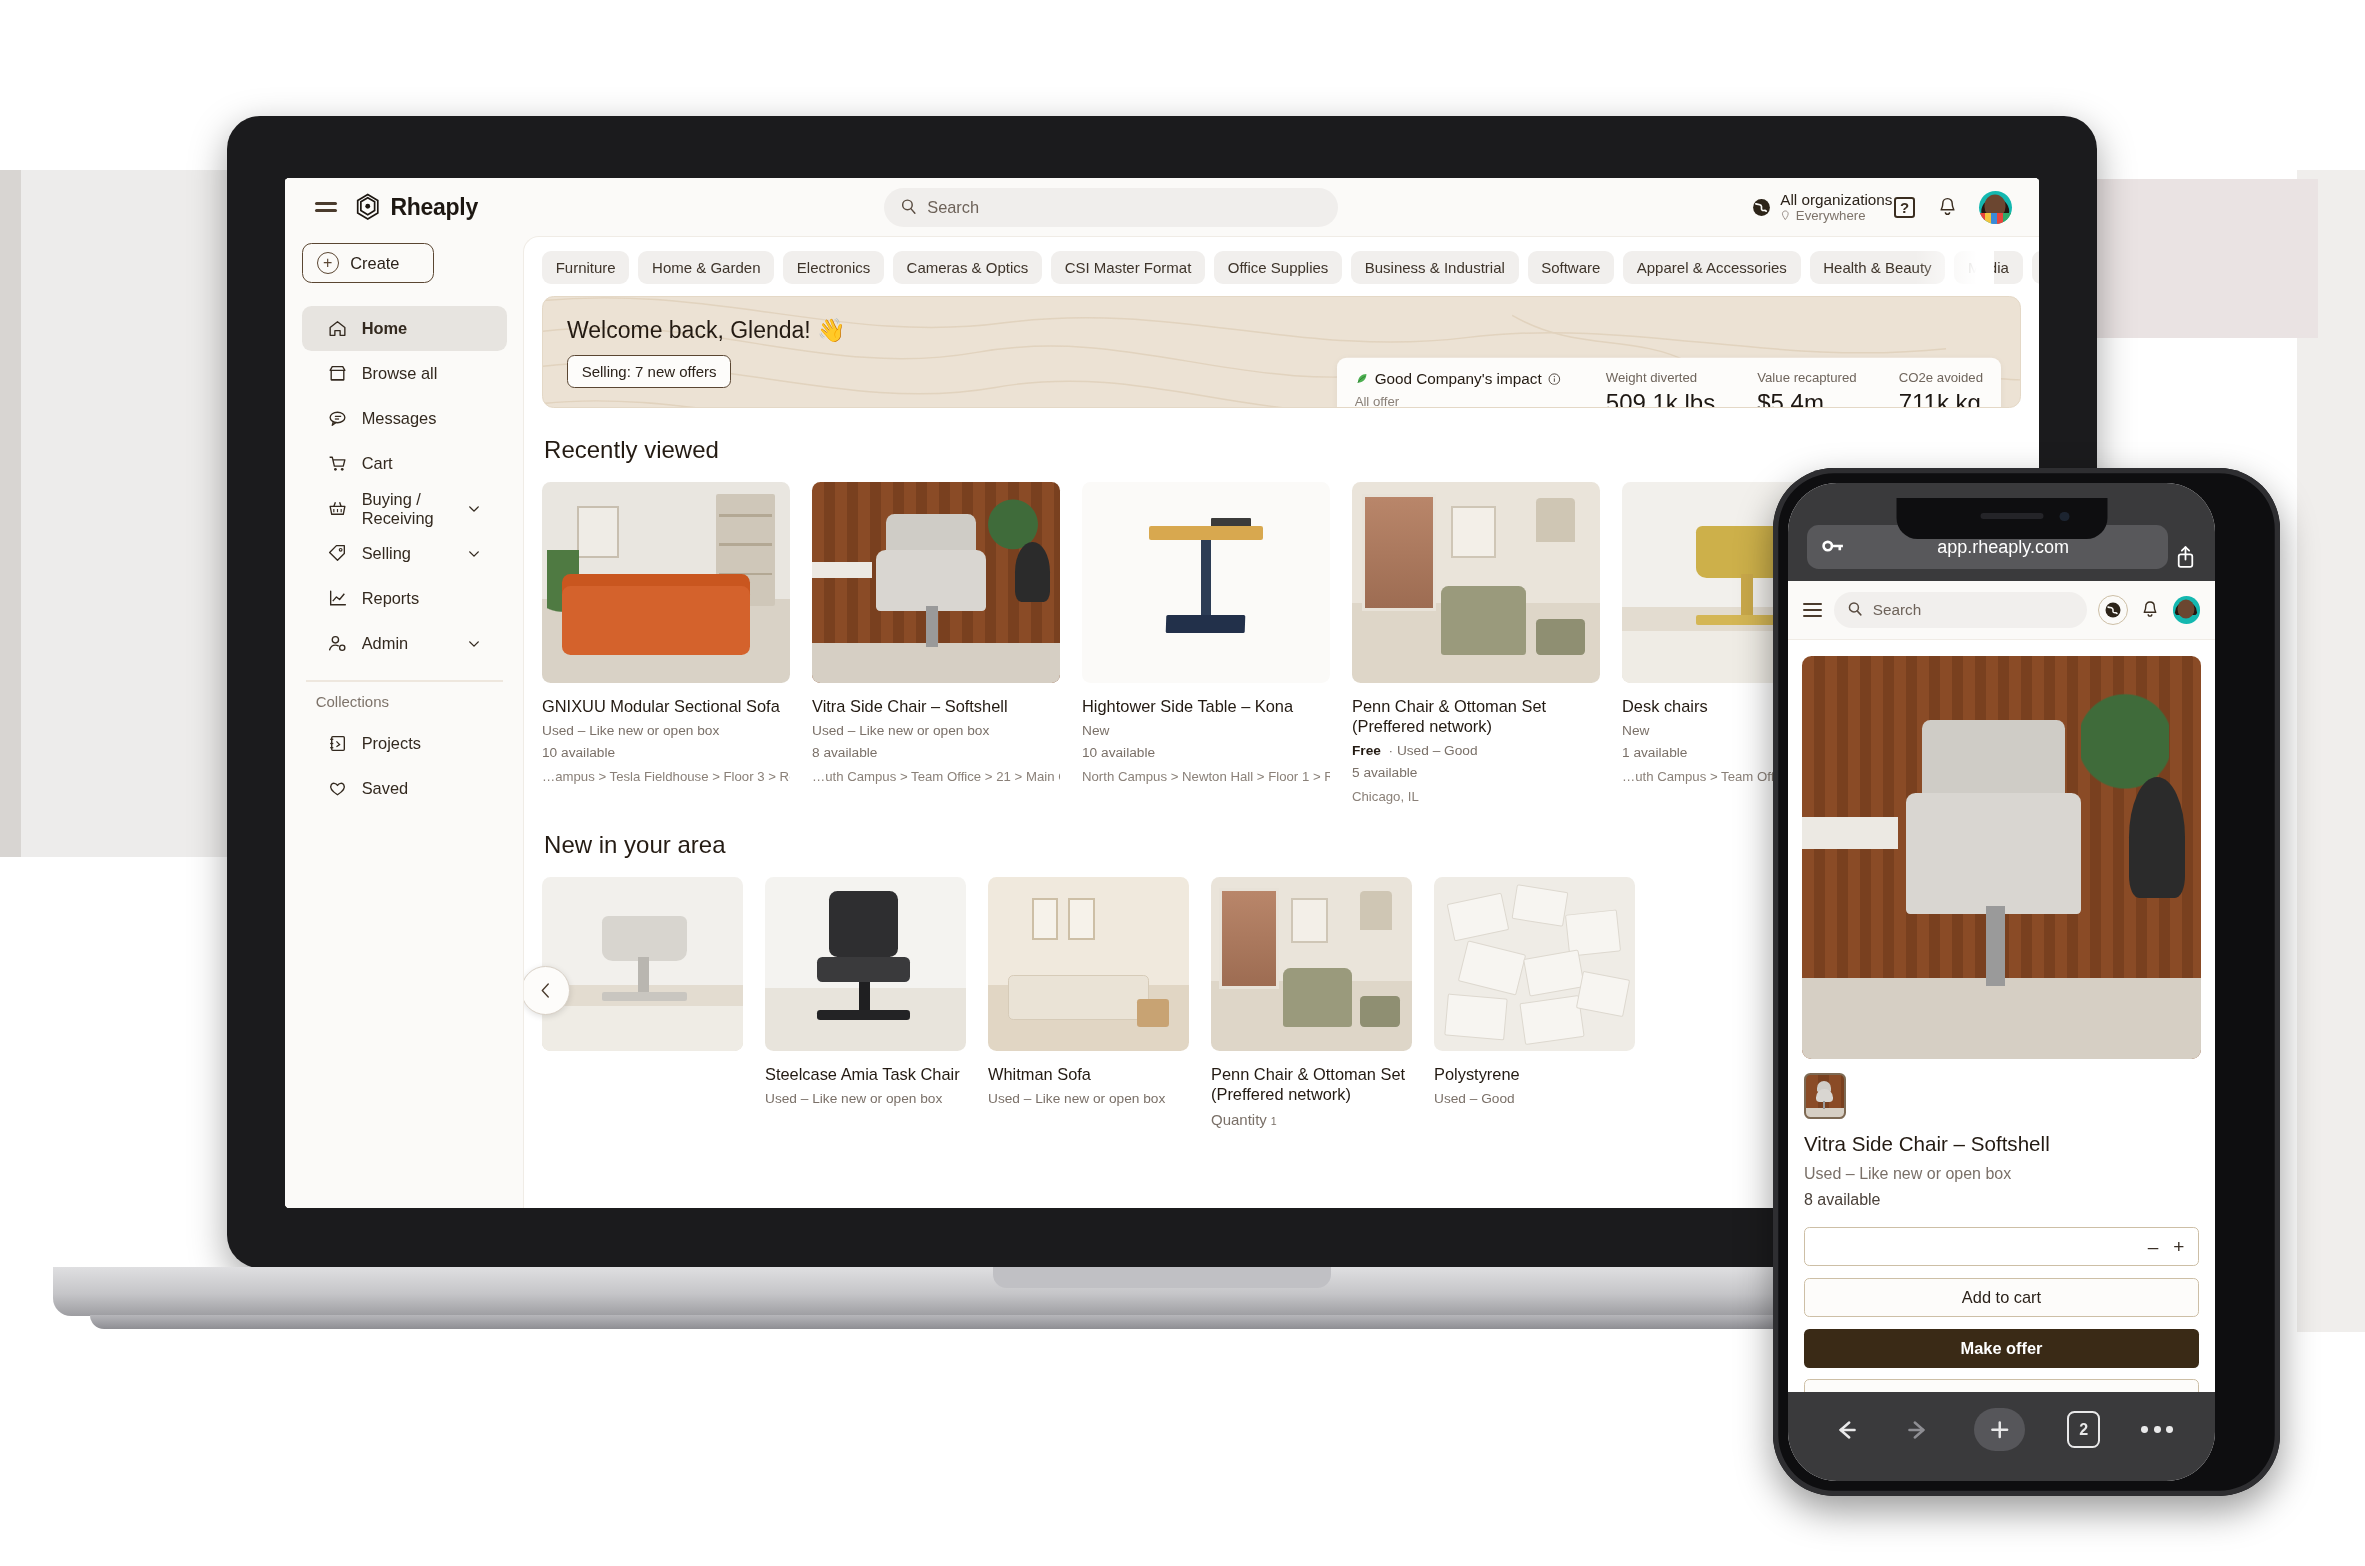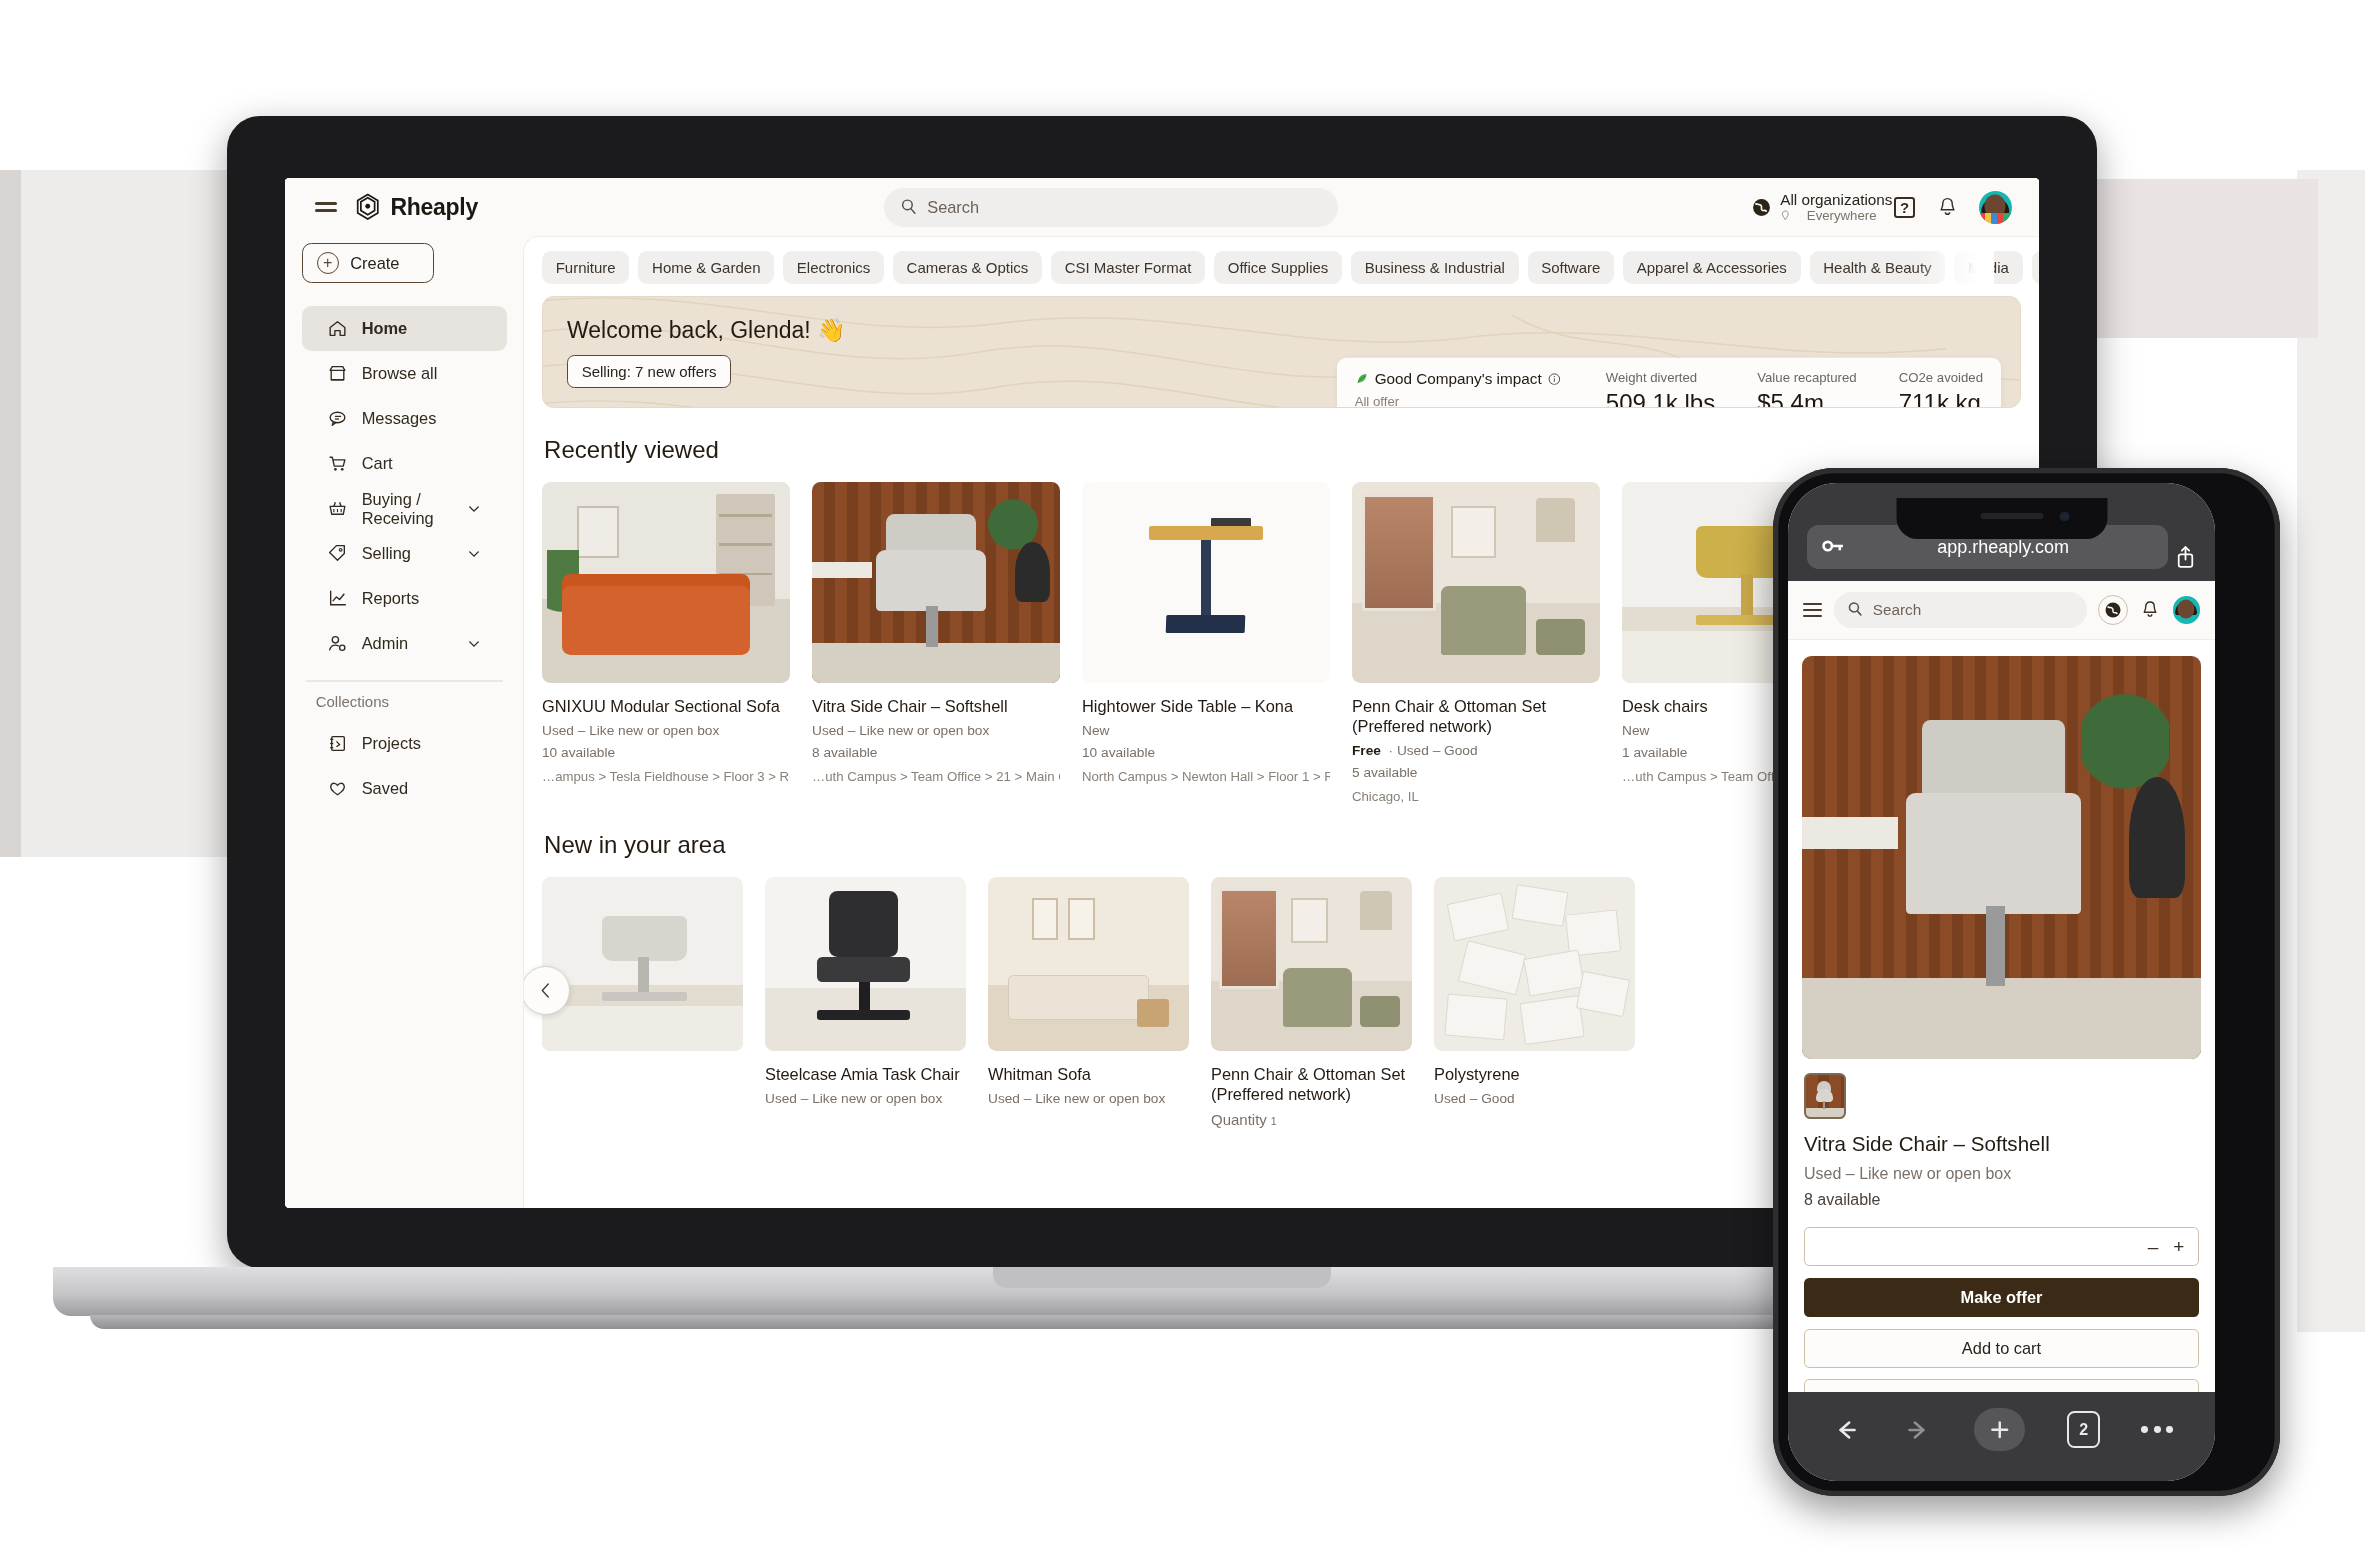--- a/index.html
+++ b/index.html
@@ -70,21 +70,21 @@
   .search-box {
     width:454px; height:39px; border-radius:20px; background:#f0eeec;
     display:flex; align-items:center; gap:10.6px; padding:0 16px;
   }
   .search-box .ph { font-size:16.4px; color:#6d6259; }
 
   .org { display:flex; align-items:center; gap:8.5px; margin-left:7.4px; margin-right:auto; }
   .org-globe { width:21px; height:21px; }
   .org-text { line-height:1.15; }
   .org-title { font-size:15.3px; color:#2b221a; font-weight:400; }
-  .org-sub { font-size:13.2px; color:#7d736a; display:flex; align-items:center; gap:16px; }
+  .org-sub { font-size:13.2px; color:#7d736a; display:flex; align-items:center; gap:5px; }
 
   .top-actions { display:flex; align-items:center; gap:19px; }
   .icon-btn { width:24px; height:24px; display:flex; align-items:center; justify-content:center; cursor:pointer; }
   .help-sq { width:21px; height:21px; border:2.1px solid #3a2d20; border-radius:3.2px;
              display:flex; align-items:center; justify-content:center;
              font-size:15px; font-weight:700; color:#3a2d20; }
   .avatar {
     width:33px; height:33px; border-radius:50%; overflow:hidden; position:relative;
     background:#14b8b0;
   }
@@ -879,22 +879,22 @@
 
       <div class="m-title">Vitra Side Chair – Softshell</div>
       <div class="m-cond">Used – Like new or open box</div>
       <div class="m-avail">8 available</div>
 
       <div class="qty-box">
         <span>–</span>
         <span>+</span>
       </div>
 
+      <div class="m-btn ghost">Add to cart</div>
       <div class="m-btn primary">Make offer</div>
-      <div class="m-btn ghost">Add to cart</div>
       <div class="m-btn ghost">Add to project</div>
 
       <div class="safari-bottom">
         <div class="sb-ico">
           <svg viewBox="0 0 56 56" width="30" height="30">
               <path d="M34 14 L18 28 L34 42" fill="none" stroke="#e9e9ea" stroke-width="4.6" stroke-linecap="round" stroke-linejoin="round"></path>
               <line x1="18" y1="28" x2="44" y2="28" stroke="#e9e9ea" stroke-width="4.6" stroke-linecap="round"></line>
             </svg>
         </div>
         <div class="sb-ico">

